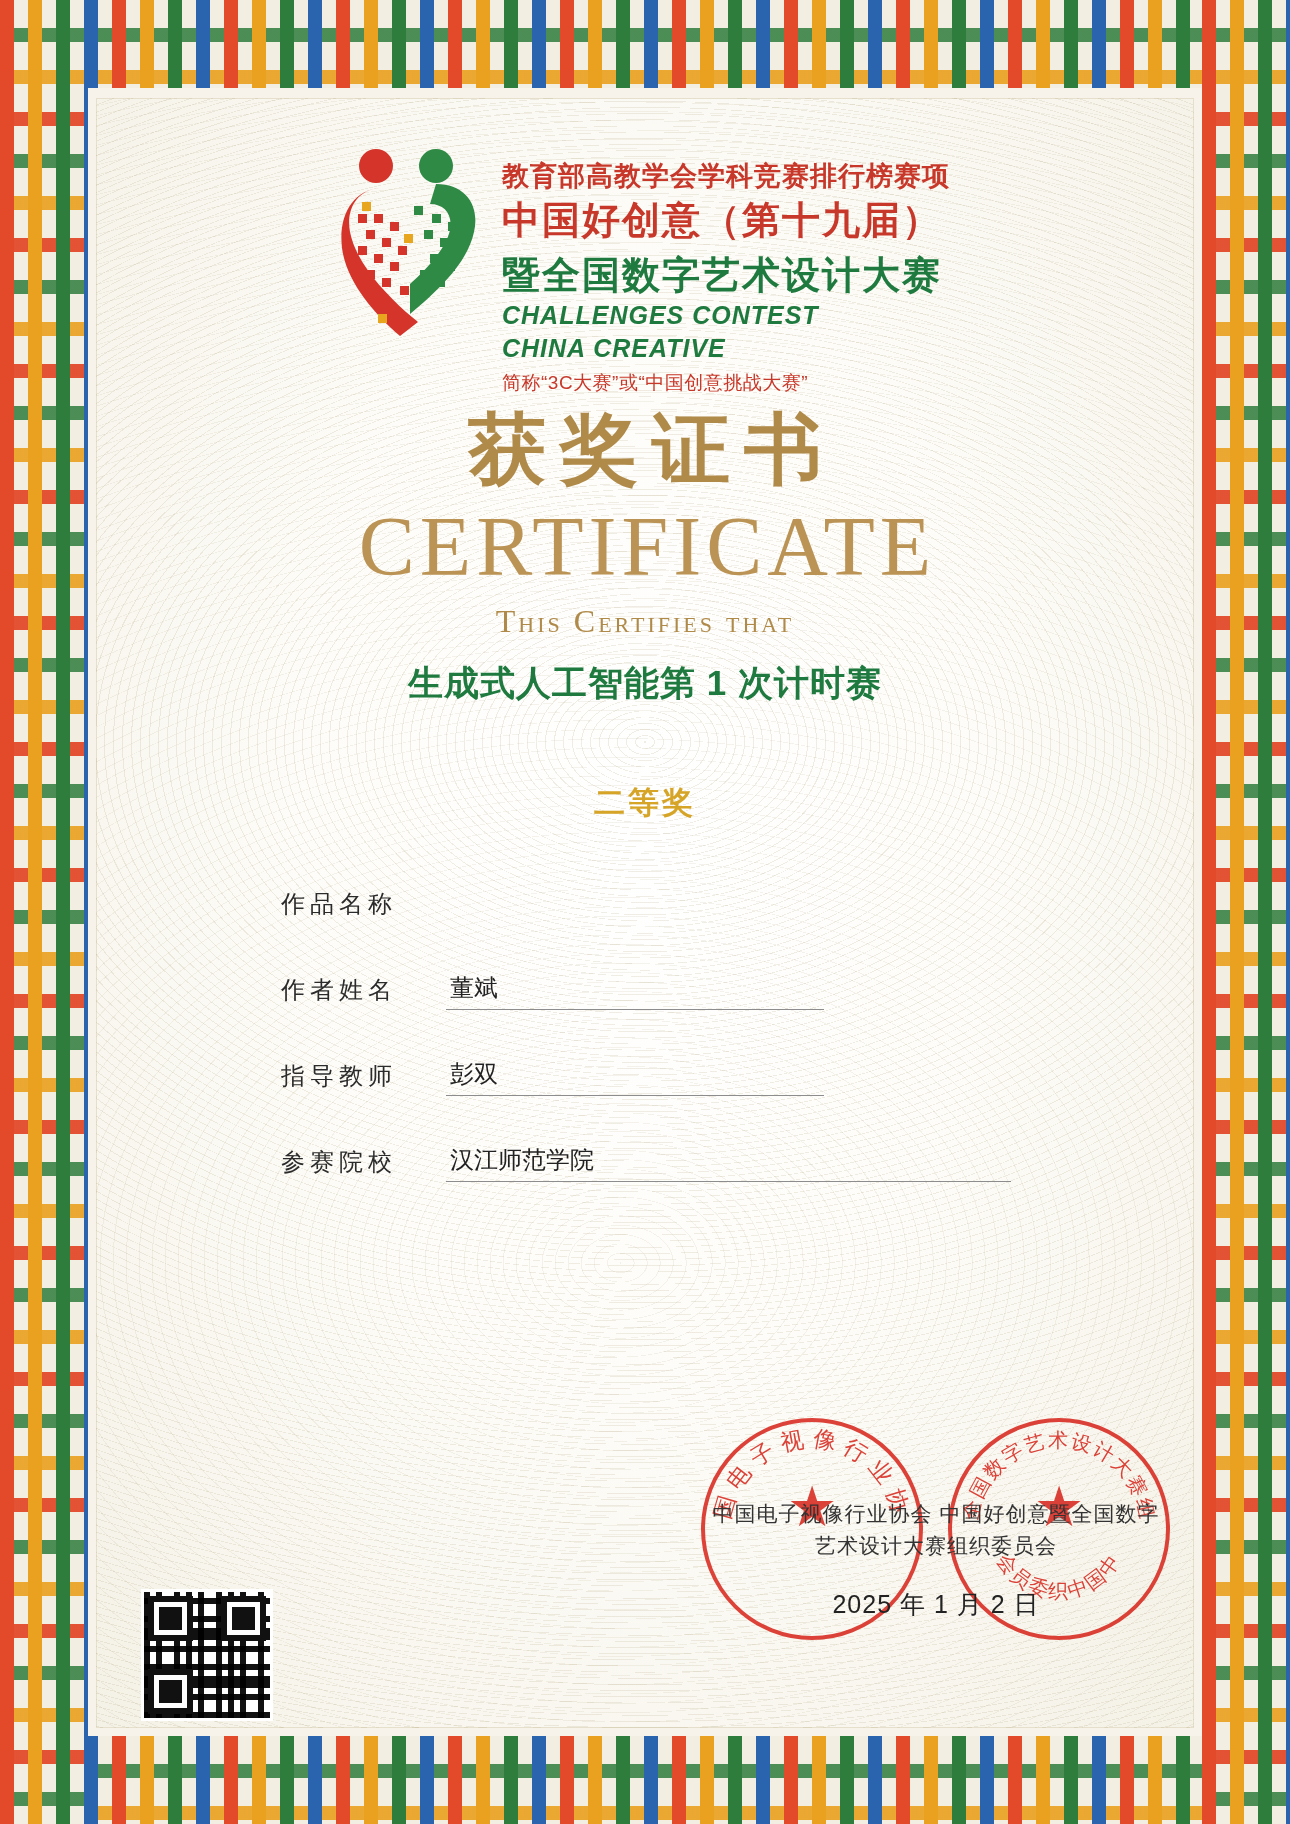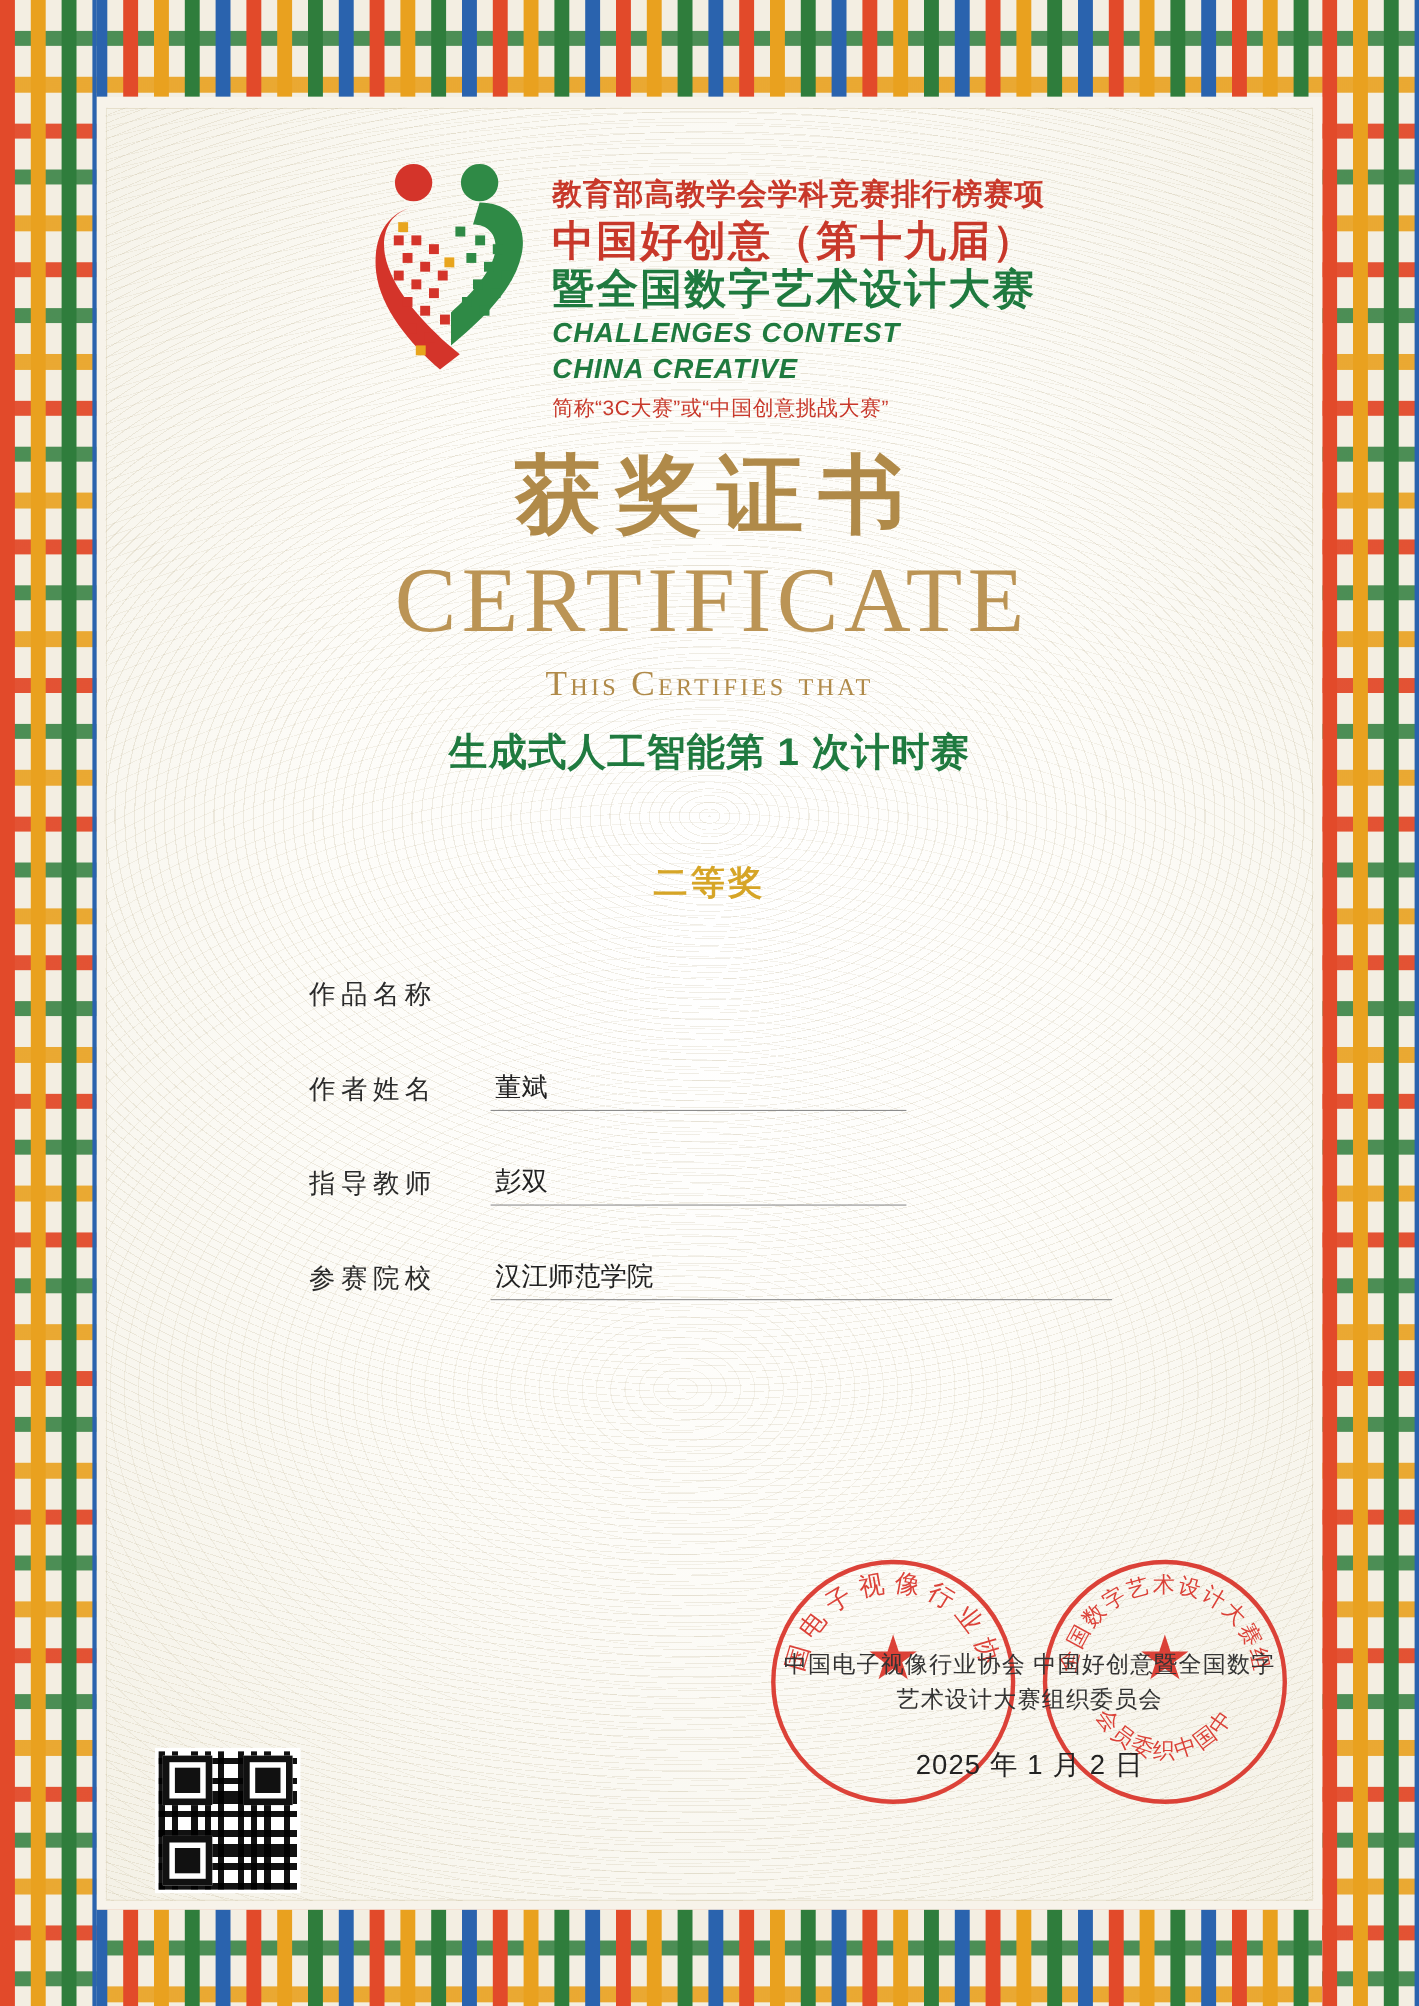--- a/index.html
+++ b/index.html
@@ -124,21 +124,21 @@
     letter-spacing: 2px;
     line-height: 1.12;
   }
   .line-3 {
     font-family: "Liberation Sans", sans-serif;
     font-weight: bold;
     font-size: 38px;
     color: #1f7a3f;
     letter-spacing: 2px;
     line-height: 1.14;
-    margin-top: 0;
+    margin-top: 12px;
   }
   .line-4 {
     font-family: "Liberation Sans", sans-serif;
     font-weight: bold;
     font-style: italic;
     font-size: 25px;
     color: #1f7a3f;
     letter-spacing: 1px;
     line-height: 1.18;
     margin-top: 4px;

